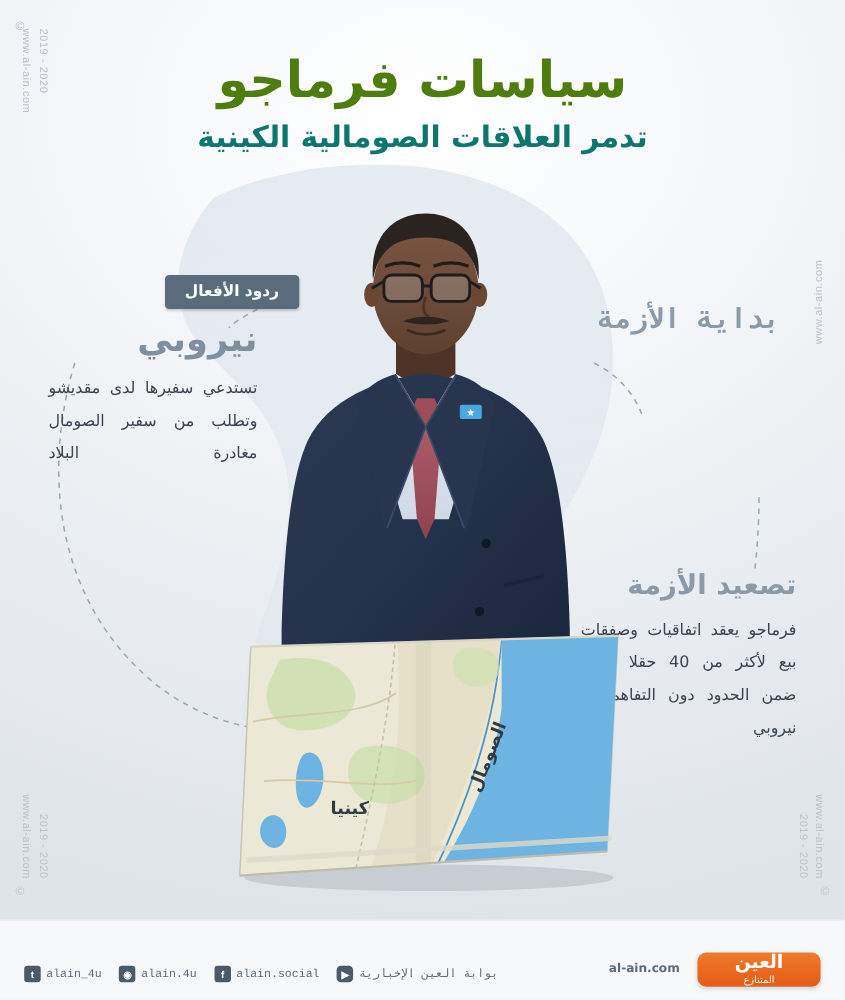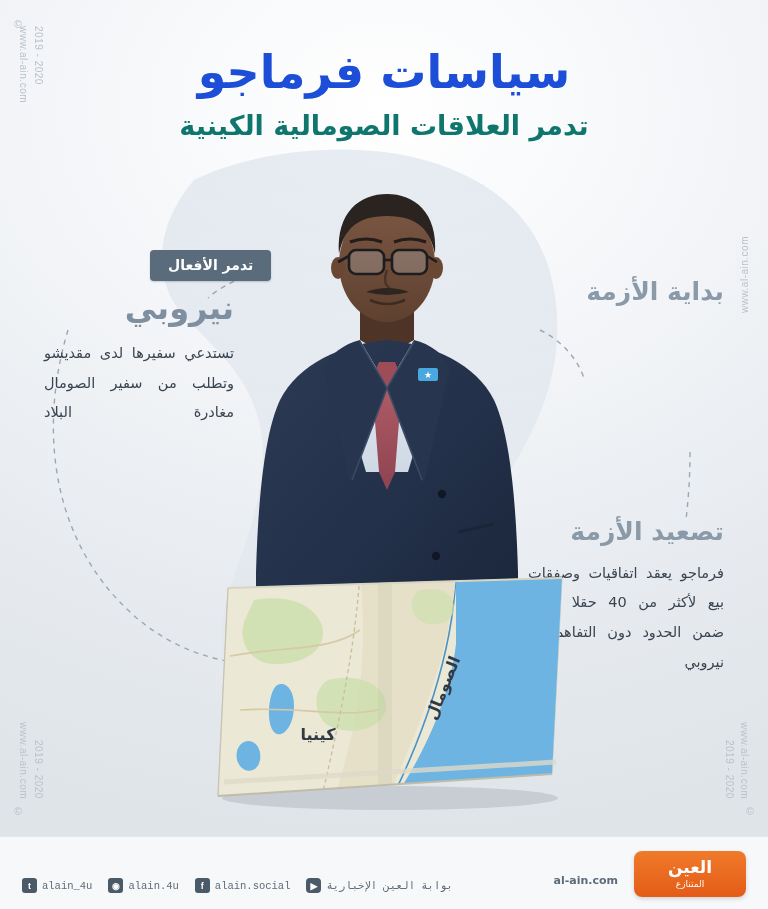--- a/index.html
+++ b/index.html
@@ -52,21 +52,21 @@
   }
   .wm-c.tl{left:14px;top:18px;}
   .wm-c.bl{left:14px;bottom:92px;}
   .wm-c.br{right:14px;bottom:92px;}
 
   
   .title-wrap{
     position:absolute;left:0;right:0;top:48px;text-align:center;
   }
   .title-main{
-    font-size:46px;font-weight:bold;color:#1d4ed8;
+    font-size:46px;font-weight:bold;color:#4d7c0f;
     letter-spacing:-1px;line-height:1.05;
     text-shadow:0 1px 0 #fff;
   }
   .title-sub{
     margin-top:14px;
     font-size:27px;font-weight:bold;color:#0f766e;
     line-height:1.2;
   }
 
   
@@ -91,21 +91,21 @@
     font-size:25px;font-weight:bold;color:#7d8e9e;
     line-height:1.15;
   }
   .block h3.dark{color:#8b9aa8;}
   .block p{
     margin:0;
     font-size:14.5px;line-height:2.05;color:#3a4450;
     text-align:justify;text-align-last:justify;
   }
   .block.left{left:44px;top:290px;width:190px;}
-  .block.right-top{right:44px;top:278px;width:190px;}
+  .block.right-top{right:59px;top:278px;width:190px;font-family:Liberation Mono, monospace;}
   .block.right-bottom{right:44px;top:518px;width:196px;margin-left:20px;}
 
   .block.left h3{color:#7e8fa0;font-size:32px;text-align:right;}
   .block.right-top h3,.block.right-bottom h3{text-align:right;}
 
   
   .connectors{position:absolute;inset:0;pointer-events:none;}
 
   
   .paper{
@@ -131,21 +131,21 @@
   .ico.tw{background:#4a5a69;}
   .ico.ig{background:#4a5a69;}
   .ico.fb{background:#4a5a69;}
   .ico.yt{background:#4a5a69;border-radius:4px;}
   .site{
     position:absolute;right:150px;bottom:22px;
     font-size:11px;color:#5d6b79;direction:ltr;font-weight:bold;
   }
   .logo{
     position:absolute;right:22px;bottom:12px;
-    width:112px;height:46px;border-radius:8px;
+    width:112px;height:31px;border-radius:8px;
     background:linear-gradient(180deg,#f07a2a,#e35c18);
     display:flex;flex-direction:column;align-items:center;justify-content:center;
     color:#fff;box-shadow:0 2px 4px rgba(0,0,0,.15);
   }
   .logo .l1{font-size:17px;font-weight:bold;line-height:1;}
   .logo .l2{font-size:9px;margin-top:3px;opacity:.95;}
 </style>
 </head>
 <body>
 
@@ -265,21 +265,21 @@
       <rect x="186" y="196" width="20" height="13" rx="2" fill="#4aa8e0"></rect>
       <text x="196" y="206" font-size="9" fill="#fff" text-anchor="middle">★</text>
 
       <circle cx="210" cy="322" r="4.2" fill="#101826"></circle>
       <circle cx="204" cy="384" r="4.2" fill="#101826"></circle>
 
       <path d="M226 360 L262 352" stroke="#1a2538" stroke-width="3" fill="none"></path>
     </svg>
   </div>
 
-  <div class="pill">تدمر الأفعال</div>
+  <div class="pill">ردود الأفعال</div>
 
   <div class="block left">
     <h3>نيروبي</h3>
     <p>تستدعي سفيرها لدى مقديشو وتطلب من سفير الصومال مغادرة البلاد</p>
   </div>
 
   <div class="block right-top">
     <h3 class="dark">بداية الأزمة</h3>
   </div>
 

